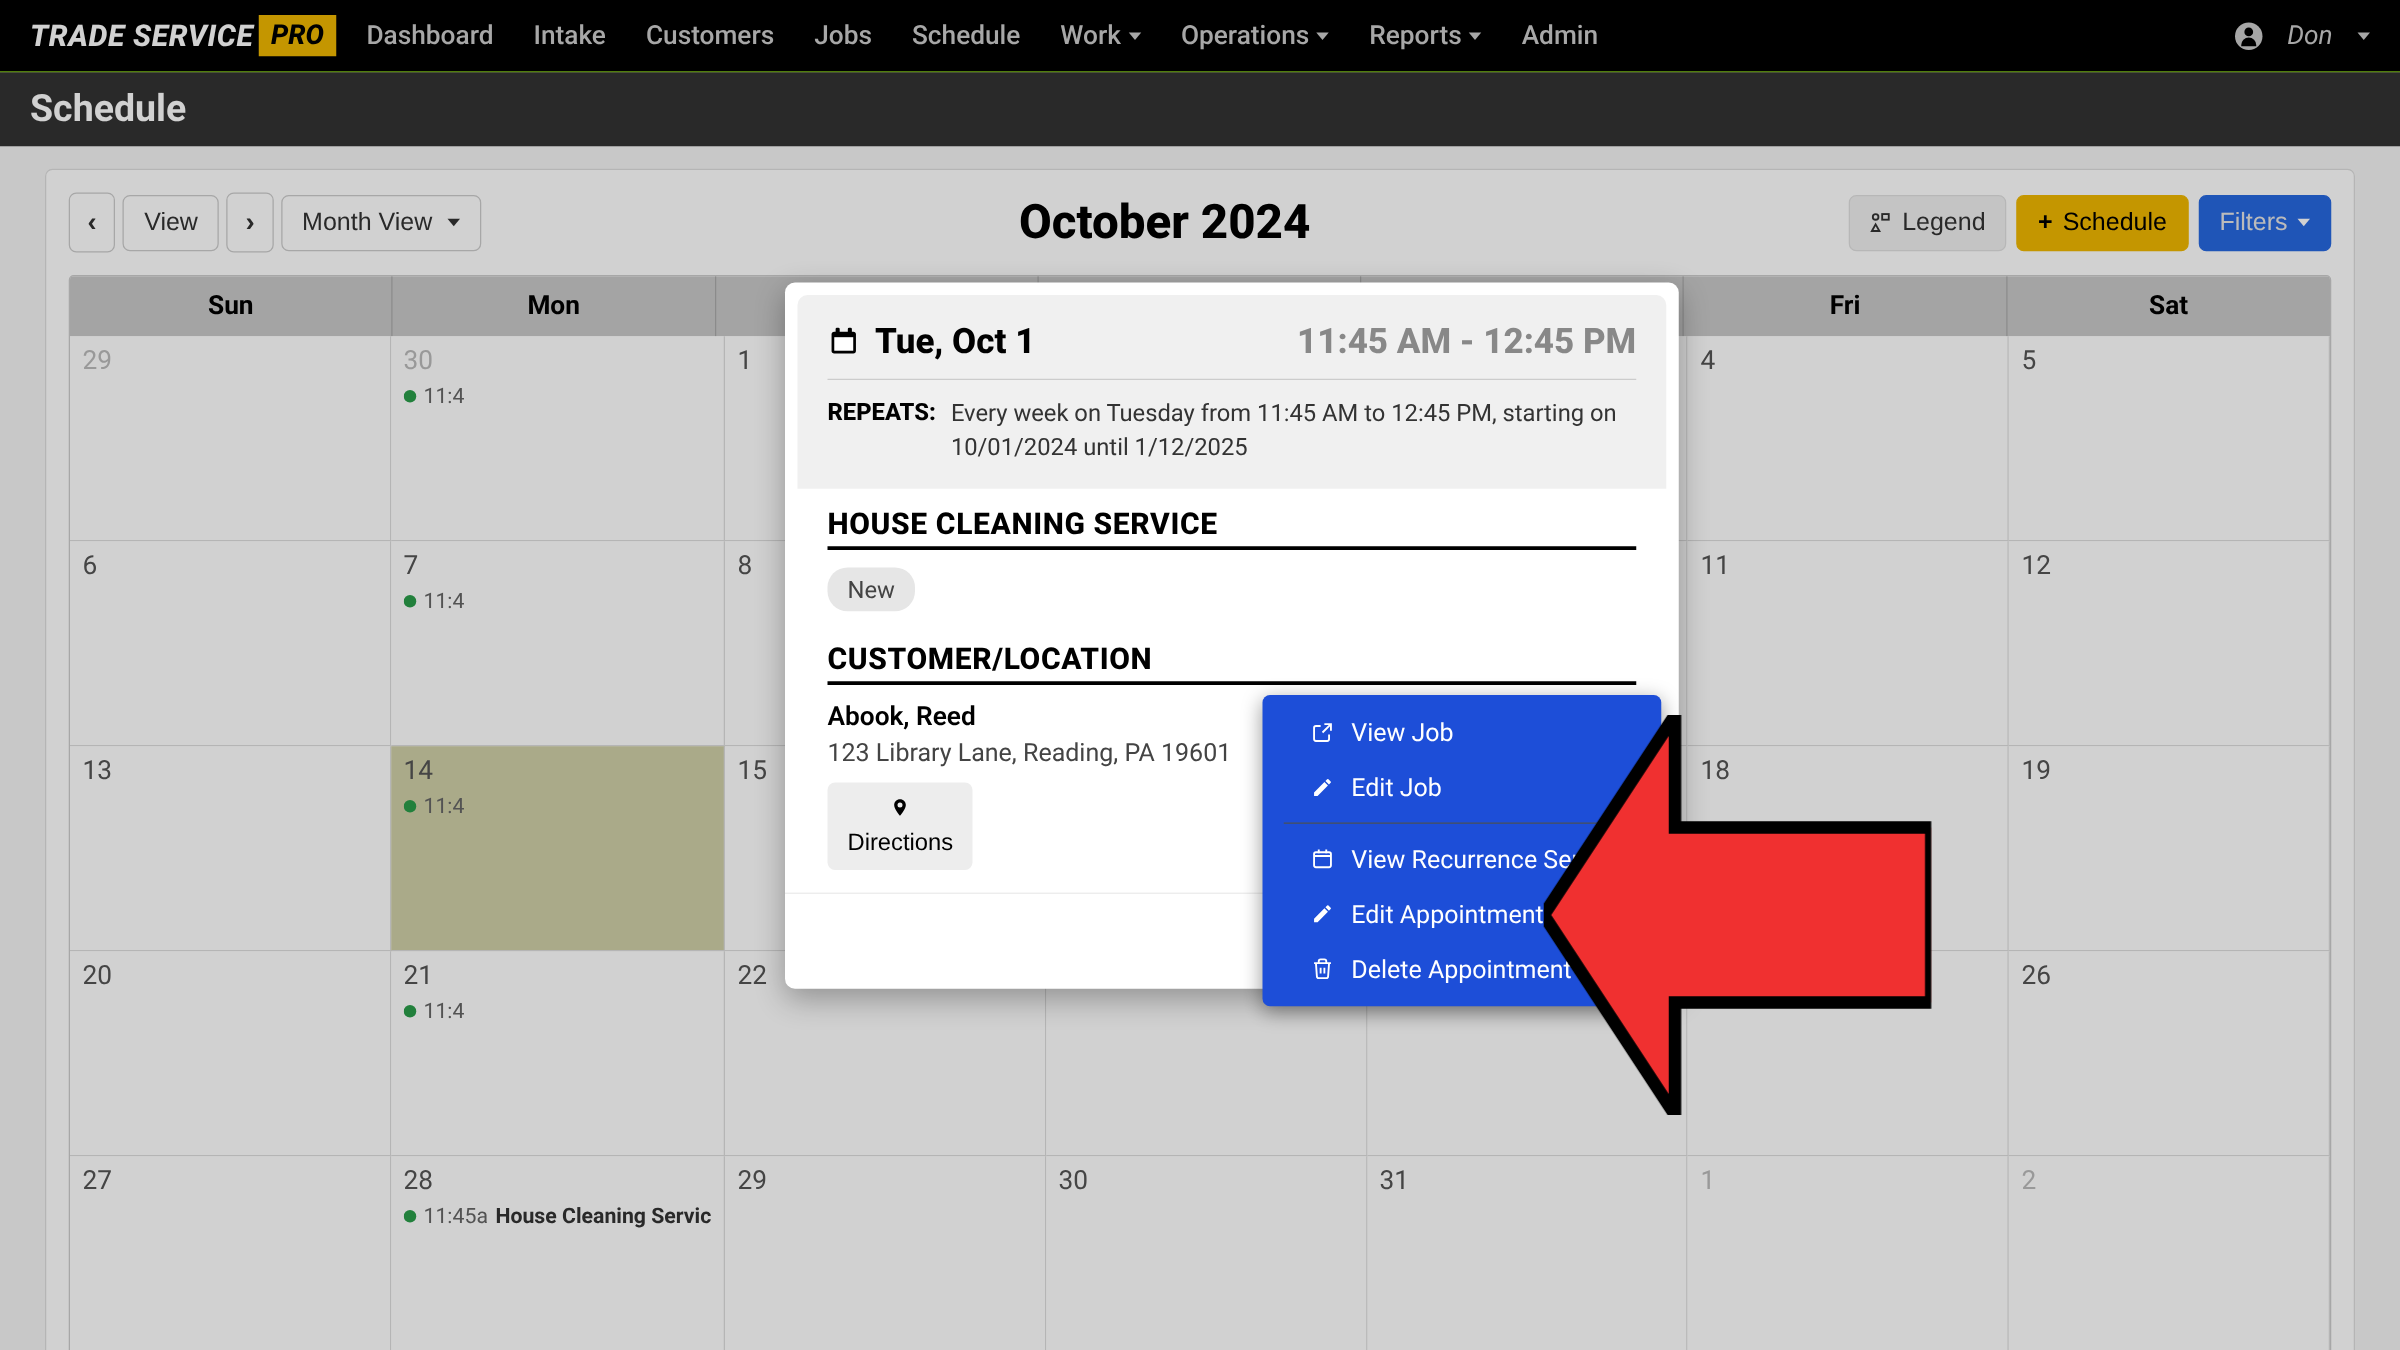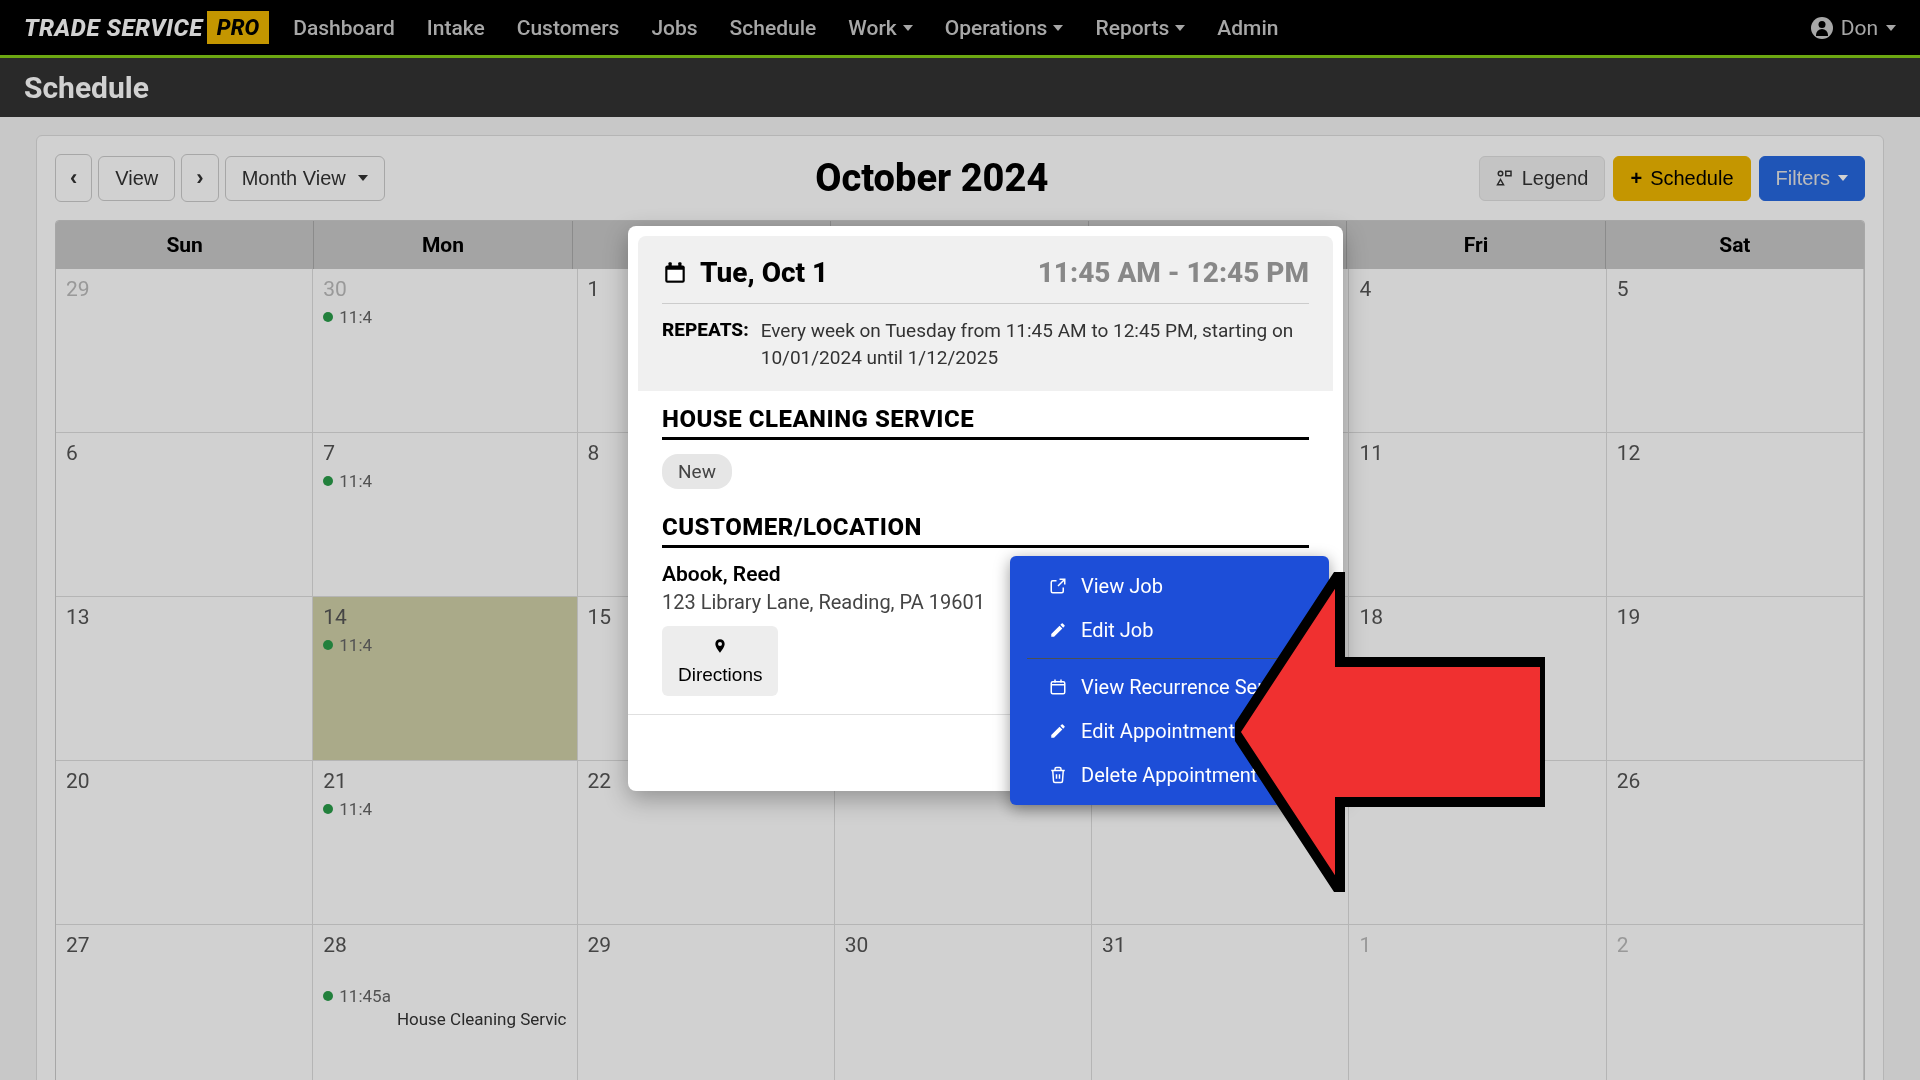--- a/index.html
+++ b/index.html
@@ -1,26 +1,26 @@
 <!DOCTYPE html>
 <html><head>
 <meta charset="utf-8">
 <style>
 * { box-sizing: border-box; margin: 0; padding: 0; }
 body { font-family: -apple-system, BlinkMacSystemFont, "Segoe UI", Roboto, sans-serif; background: #f5f5f5; width: 1920px; height: 1080px; overflow: hidden; position: relative; }
 
 
-.navbar { background: #000; height: 58px; display: flex; align-items: center; padding: 0 24px; border-bottom: 3px solid #84cc16; }
+.navbar { background: #000; height: 58px; display: flex; align-items: center; padding: 0 24px; border-bottom: 1px solid #84cc16; }
 .brand { display: flex; align-items: center; gap: 4px; margin-right: 24px; }
 .brand-text { color: #fff; font-weight: 800; font-size: 24px; letter-spacing: 0.5px; font-style: italic; }
 .brand-pro { background: #f0b800; color: #000; font-weight: 800; padding: 4px 10px; font-size: 22px; font-style: italic; }
 .nav-links { display: flex; gap: 32px; align-items: center; }
 .nav-link { color: #ccc; text-decoration: none; font-size: 21px; font-weight: 500; display: flex; align-items: center; gap: 6px; }
 .nav-caret { width: 0; height: 0; border-left: 5px solid transparent; border-right: 5px solid transparent; border-top: 6px solid #ccc; }
-.nav-user { margin-left: auto; color: #ccc; display: flex; align-items: center; gap: 8px; font-size: 21px; }
+.nav-user { margin-left: auto; color: #ccc; display: flex; align-items: center; gap: 20px; font-size: 21px; font-style: italic; }
 .user-icon { width: 22px; height: 22px; border-radius: 50%; background: #ccc; position: relative; }
 .user-icon::before { content: ''; position: absolute; top: 4px; left: 50%; transform: translateX(-50%); width: 7px; height: 7px; border-radius: 50%; background: #000; }
 .user-icon::after { content: ''; position: absolute; bottom: 3px; left: 50%; transform: translateX(-50%); width: 12px; height: 7px; border-radius: 6px 6px 0 0; background: #000; }
 
 
 .page-header { background: #333; color: #fff; padding: 12px 24px; }
 .page-title { font-size: 30px; font-weight: 700; }
 
 
 .main { padding: 18px 36px; }
@@ -47,21 +47,21 @@
 .cal-header-cell { padding: 12px; text-align: center; font-weight: 700; font-size: 21px; border-right: 1px solid #aaa; }
 .cal-header-cell:last-child { border-right: none; }
 .cal-body { display: grid; grid-template-columns: repeat(7, 1fr); }
 .cal-cell { border-right: 1px solid #ddd; border-bottom: 1px solid #ddd; min-height: 164px; padding: 8px 10px; position: relative; background: #fff; }
 .cal-cell.other-month .cal-date { color: #bbb; }
 .cal-cell.highlight { background: #d0d0a8; }
 .cal-date { font-size: 21px; color: #555; margin-bottom: 6px; }
 .event { display: flex; align-items: center; gap: 6px; font-size: 17px; color: #333; white-space: nowrap; overflow: hidden; text-overflow: ellipsis; }
 .event-dot { width: 10px; height: 10px; border-radius: 50%; background: #2a9d4a; flex-shrink: 0; }
 .event-time { color: #666; }
-.event-title { font-weight: 400; margin-top: 46px; }
+.event-title { font-weight: 700; }
 
 
 .backdrop { position: fixed; inset: 0; background: rgba(0,0,0,0.18); z-index: 10; }
 
 
 .popover { position: absolute; z-index: 20; left: 628px; top: 226px; width: 715px; background: #fff; border-radius: 8px; box-shadow: 0 8px 24px rgba(0,0,0,0.3); }
 .popover-header { background: #f0f0f0; border-radius: 8px 8px 0 0; padding: 20px 24px; margin: 10px; }
 .pop-head-row { display: flex; align-items: center; gap: 12px; border-bottom: 1px solid #ccc; padding-bottom: 14px; margin-bottom: 14px; }
 .pop-cal-icon { width: 26px; height: 26px; }
 .pop-date { font-size: 28px; font-weight: 800; flex: 1; }

